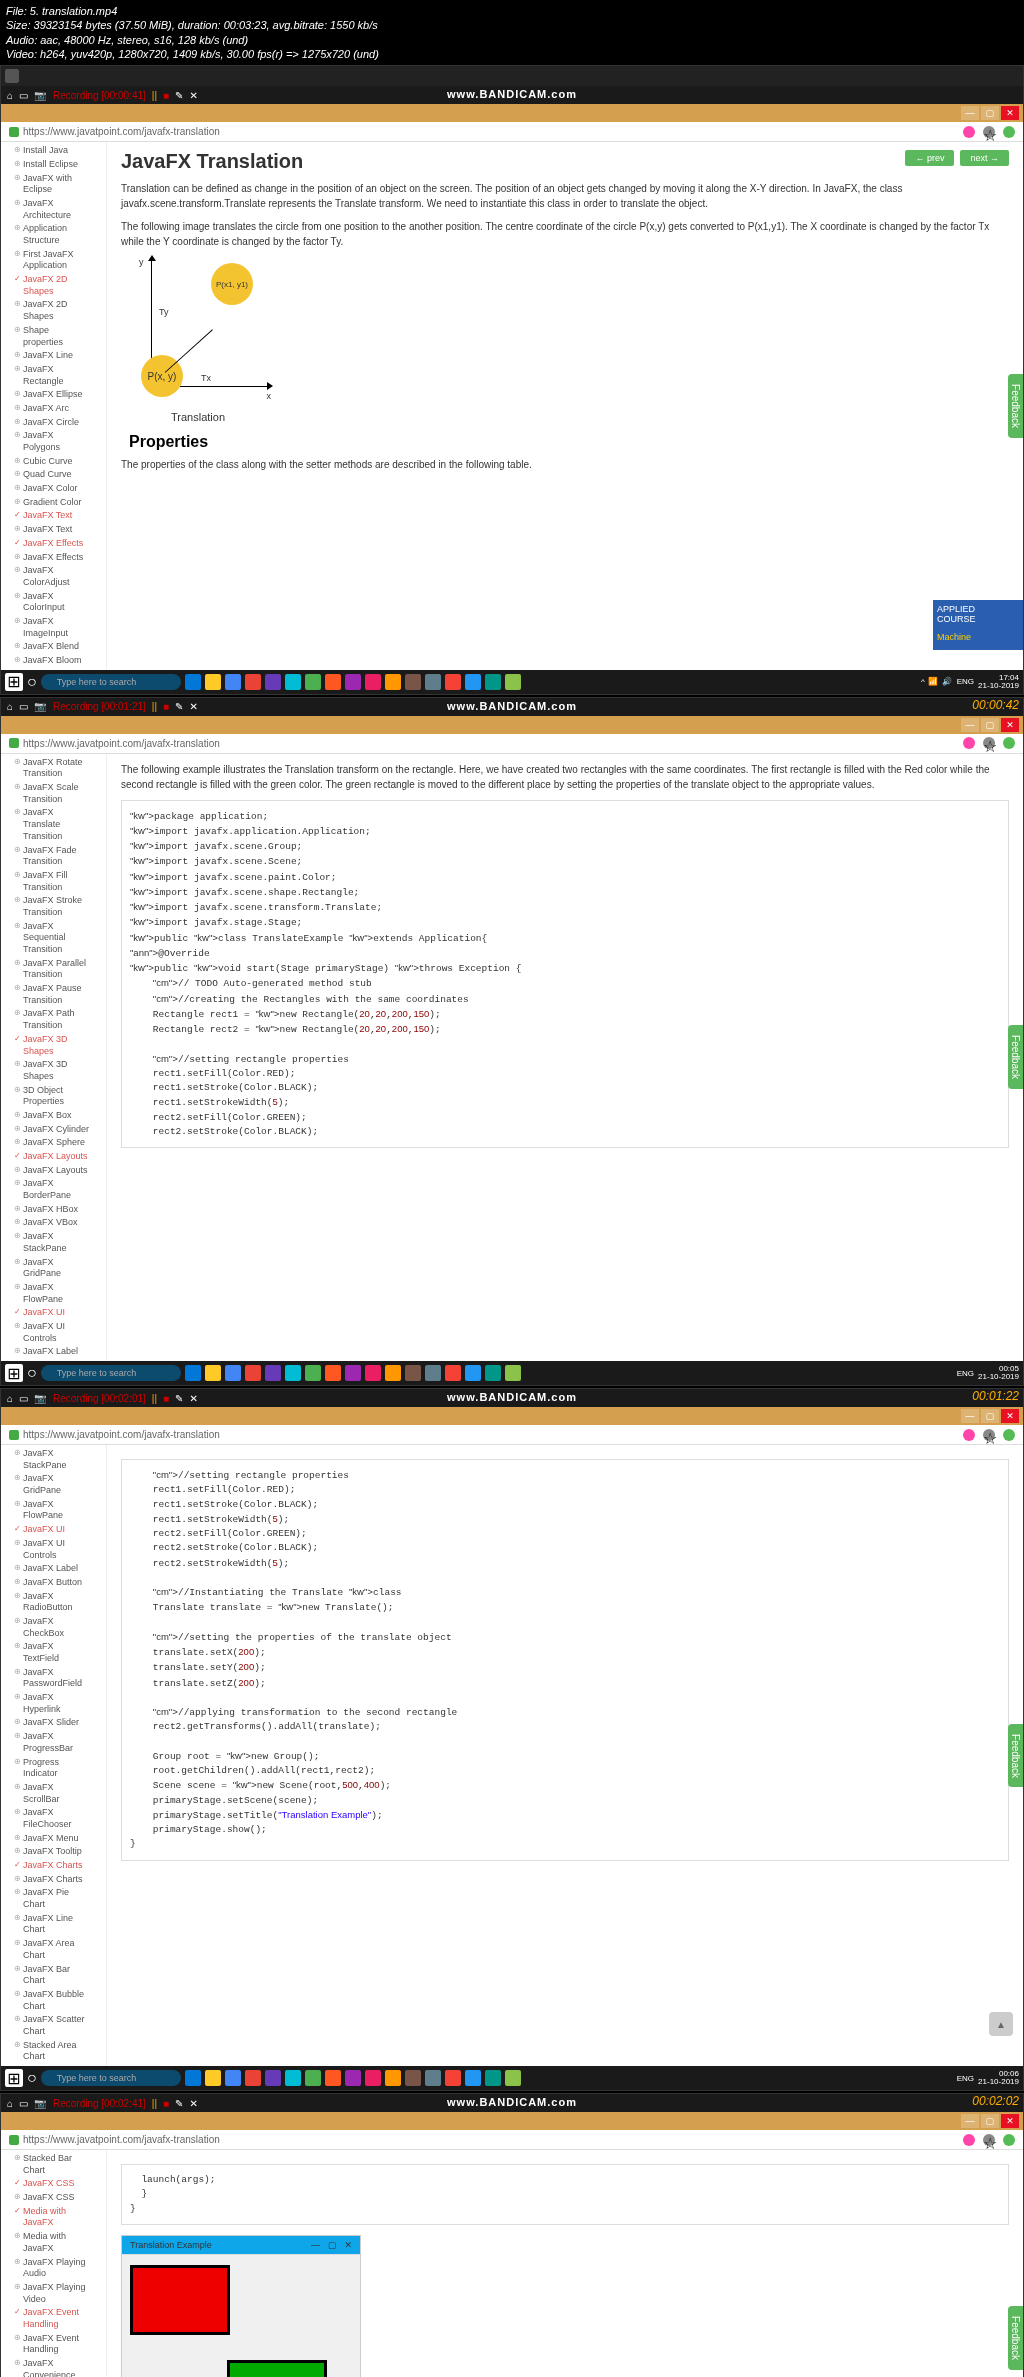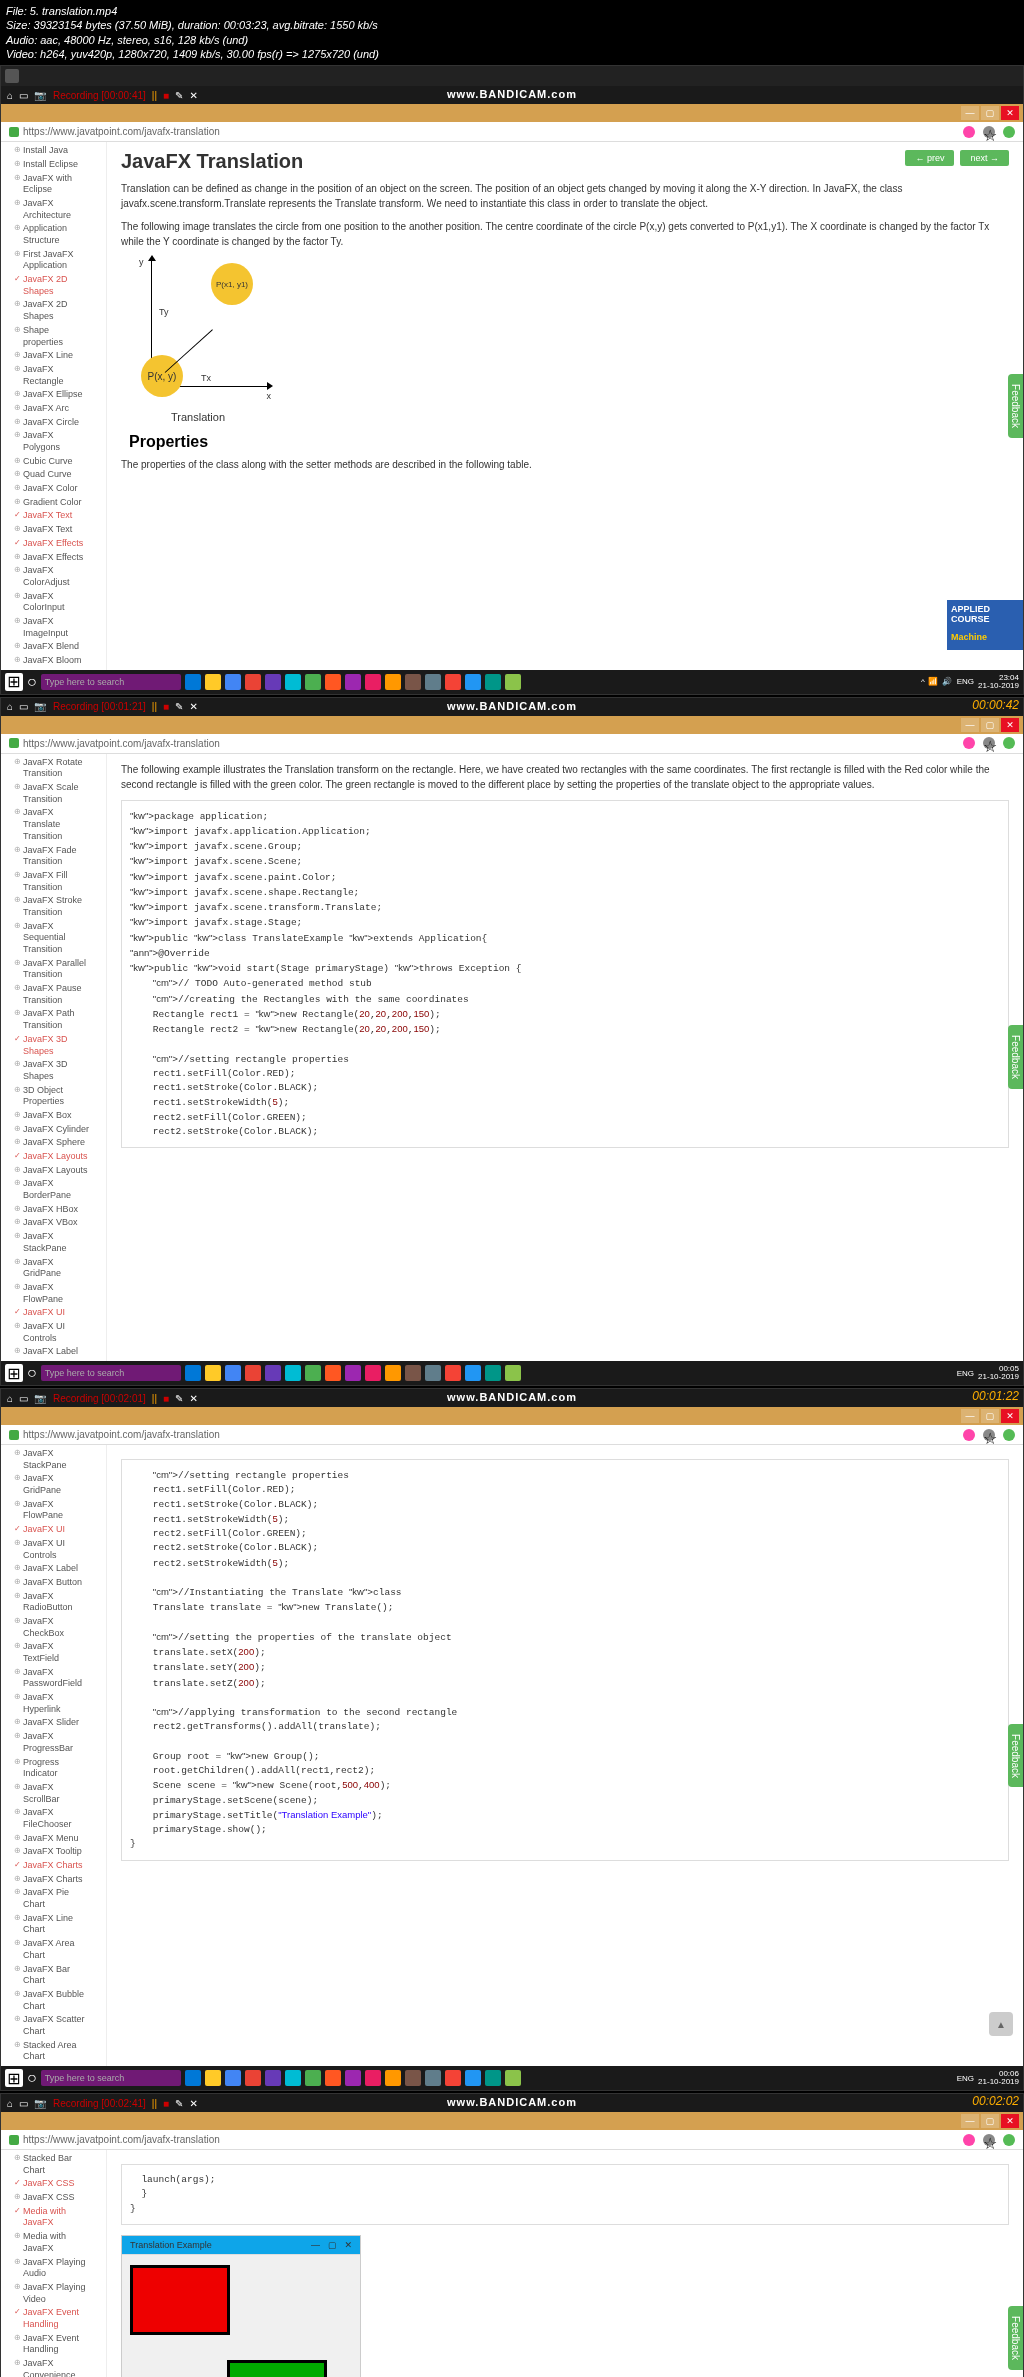--- a/index.html
+++ b/index.html
@@ -35,28 +35,28 @@
 .diagram { width:140px; height:150px; margin:8px 0 4px 10px; position:relative; }
 .diagram .axis-y { position:absolute; left:20px; top:0; bottom:20px; width:1px; background:#000; }
 .diagram .axis-x { position:absolute; left:20px; right:0; bottom:20px; height:1px; background:#000; }
 .diagram .arrow-y { position:absolute; left:17px; top:-2px; width:0; height:0; border-left:4px solid transparent; border-right:4px solid transparent; border-bottom:6px solid #000; }
 .diagram .arrow-x { position:absolute; right:-2px; bottom:17px; width:0; height:0; border-top:4px solid transparent; border-bottom:4px solid transparent; border-left:6px solid #000; }
 .diagram .circle1 { position:absolute; left:10px; bottom:10px; width:42px; height:42px; border-radius:50%; background:#f4c430; display:flex; align-items:center; justify-content:center; font-size:10px; }
 .diagram .circle2 { position:absolute; left:80px; top:6px; width:42px; height:42px; border-radius:50%; background:#f4c430; display:flex; align-items:center; justify-content:center; font-size:8px; }
 .diagram .dline { position:absolute; left:34px; bottom:34px; width:64px; height:1px; background:#000; transform:rotate(-42deg); transform-origin:left; }
 .diagram .lbl { position:absolute; font-size:9px; }
 .diagram-caption { font-size:11px; margin-left:50px; margin-bottom:10px; }
-.ad { position:absolute; right:0; bottom:20px; width:76px; height:50px; background:#2a5fb0; color:#fff; font-size:9px; padding:4px; font-weight:bold; }
+.ad { position:absolute; right:0; bottom:20px; width:90px; height:50px; background:#2a5fb0; color:#fff; font-size:9px; padding:4px; font-weight:normal; }
 .code-block { background:#fff; border:1px solid #ddd; padding:8px; font-family:'Courier New',monospace; font-size:9.5px; line-height:1.5; margin:6px 0; white-space:pre; overflow:hidden; }
 .str { color:#2a00ff; }
 .num { color:#800; }
 .feedback-tab { position:absolute; right:0; top:50%; transform:translateY(-50%); background:#5cb85c; color:#fff; writing-mode:vertical-rl; padding:10px 2px; font-size:10px; border-radius:4px 0 0 4px; }
 .taskbar { background:#1a1a1a; height:24px; display:flex; align-items:center; padding:0 4px; gap:4px; position:relative; }
 .taskbar .start { width:18px; height:18px; background:#fff; border-radius:2px; display:flex; align-items:center; justify-content:center; }
-.taskbar .search { background:#701a75; color:#aaa; font-size:9px; padding:3px 4px; border-radius:2px; width:140px; }
+.taskbar .search { background:#0c4a6e; color:#aaa; font-size:9px; padding:3px 16px; border-radius:8px; width:140px; }
 .taskbar .ticon { width:16px; height:16px; border-radius:2px; }
 .taskbar .tray { position:absolute; right:4px; display:flex; align-items:center; gap:4px; font-size:8px; color:#fff; }
 .taskbar .time { font-size:8px; line-height:1; text-align:right; }
 .timestamp { position:absolute; right:4px; bottom:-18px; color:#ffaf00; font-size:12px; font-style:italic; z-index:10; }
 .example-window { border:1px solid #ccc; width:240px; margin:10px 0; background:#f0f0f0; }
 .example-window .ew-title { display:flex; justify-content:space-between; align-items:center; padding:4px 8px; font-size:9px; background:#0ea5e9; border-bottom:1px solid #ddd; }
 .example-window .ew-title .wbtns { display:flex; gap:8px; font-size:9px; }
 .example-window .ew-body { height:200px; background:#f0f0f0; position:relative; }
 .rect-red { position:absolute; left:8px; top:10px; width:100px; height:70px; background:#e00; border:3px solid #000; }
 .rect-green { position:absolute; left:105px; top:105px; width:100px; height:70px; background:#0a0; border:3px solid #000; }
@@ -194,21 +194,21 @@
         <span class="ticon" style="background: rgb(33, 150, 243);"></span>
         <span class="ticon" style="background: rgb(0, 150, 136);"></span>
         <span class="ticon" style="background: rgb(139, 195, 74);"></span>
       </div>
     <div class="tray">
       <span>^</span>
       <span>📶</span>
       <span>🔊</span>
       <span>ENG</span>
       <div class="time">
-        <div>23:04</div>
+        <div>17:04</div>
           <div>21-10-2019</div>
       </div>
     </div>
   </div>
   <span class="timestamp">00:00:42</span>
 </div>
 
 <div class="frame">
   <div class="rec-bar">
     <span>⌂</span>

